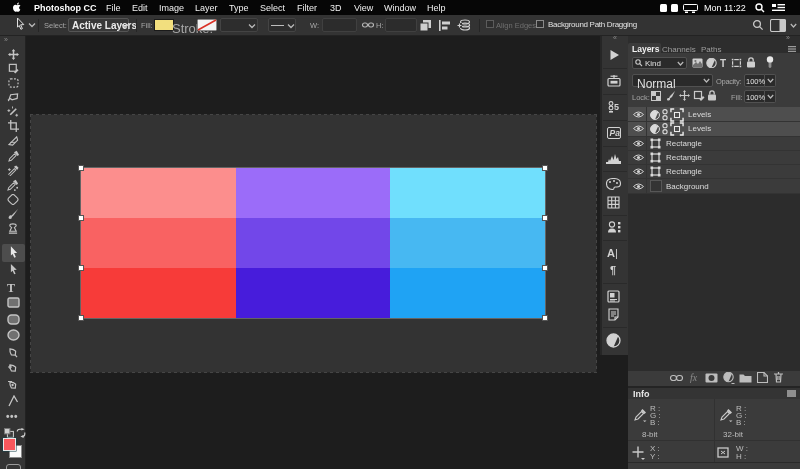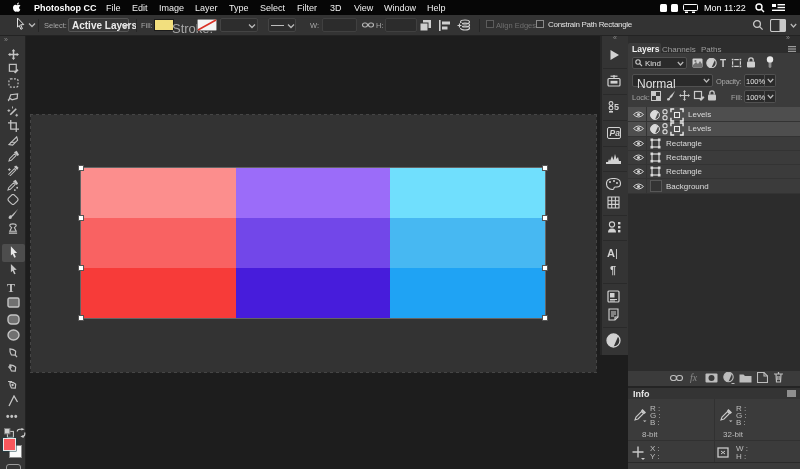--- a/index.html
+++ b/index.html
@@ -105,21 +105,21 @@
     <ellipse cx="8" cy="4" rx="4.5" ry="2" fill="none" stroke="#cfcfcf" stroke-width="1.2"></ellipse>
     <ellipse cx="8" cy="7" rx="4.5" ry="2" fill="none" stroke="#cfcfcf" stroke-width="1.2"></ellipse>
     <ellipse cx="8" cy="10" rx="4.5" ry="2" fill="none" stroke="#cfcfcf" stroke-width="1.2"></ellipse>
     <rect x="0" y="5" width="5" height="5" fill="#333"></rect>
     <path d="M2.5 5.5 v4 M0.5 7.5 h4" stroke="#cfcfcf" stroke-width="1.2"></path>
   </svg>
   <div class="abs" style="left:479px;top:19px;width:1px;height:13px;background:#262626;"></div>
   <div class="abs" style="left:486px;top:20px;width:8px;height:8px;border:1px solid #5c5c5c;background:#2e2e2e;"></div>
   <div class="abs" style="left:496px;top:20.5px;font-size:7.5px;color:#6f6f6f;">Align Edges</div>
   <div class="abs" style="left:536px;top:20px;width:8px;height:8px;border:1px solid #8a8a8a;background:#2e2e2e;"></div>
-  <div class="abs" style="left:548px;top:20px;font-size:8px;color:#e2e2e2;letter-spacing:-0.3px;">Constrain Path Rectangle</div>
+  <div class="abs" style="left:548px;top:20px;font-size:8px;color:#e2e2e2;letter-spacing:-0.3px;">Background Path Dragging</div>
   <svg class="abs" style="left:752px;top:19px;" width="12" height="12" viewBox="0 0 12 12">
     <circle cx="5" cy="5" r="3.4" fill="none" stroke="#c9c9c9" stroke-width="1.3"></circle>
     <line x1="7.6" y1="7.6" x2="10.6" y2="10.6" stroke="#c9c9c9" stroke-width="1.3"></line>
   </svg>
   <svg class="abs" style="left:770px;top:19px;" width="16" height="13" viewBox="0 0 16 13">
     <rect x="0.5" y="0.5" width="15" height="12" rx="1.5" fill="none" stroke="#c9c9c9" stroke-width="1.1"></rect>
     <rect x="9.5" y="0.5" width="6" height="12" fill="#c9c9c9"></rect>
   </svg>
   <svg class="abs" style="left:790px;top:23px;" width="7" height="5" viewBox="0 0 7 5">
       <path d="M0.8 1 L3.5 4 L6.2 1" fill="none" stroke="#b9b9b9" stroke-width="1.2"></path>

